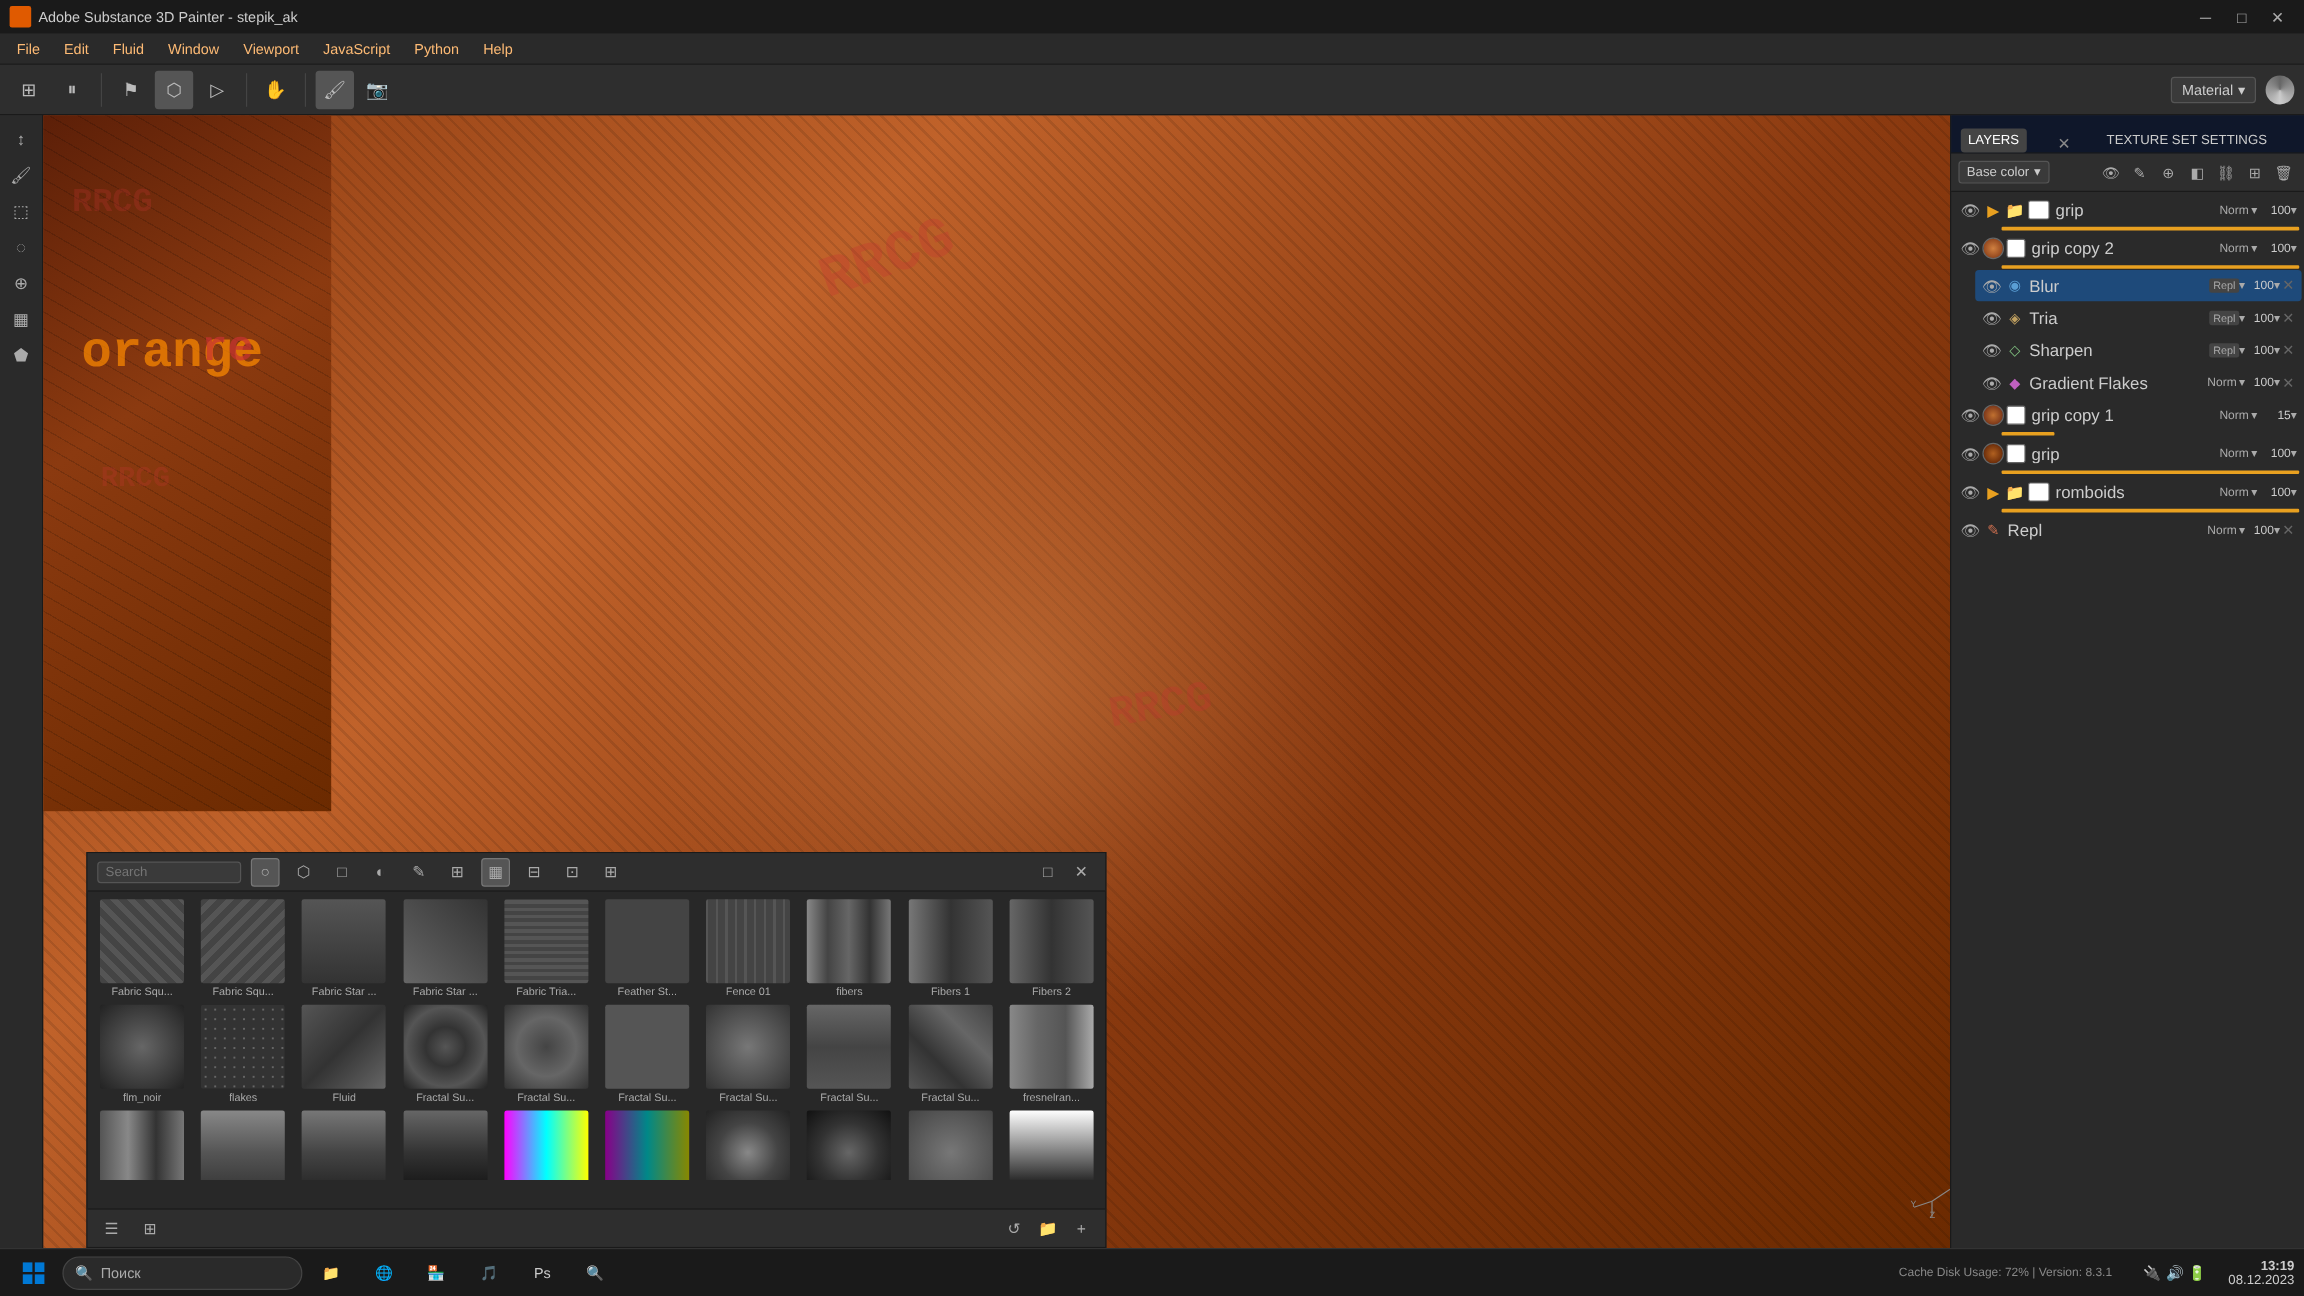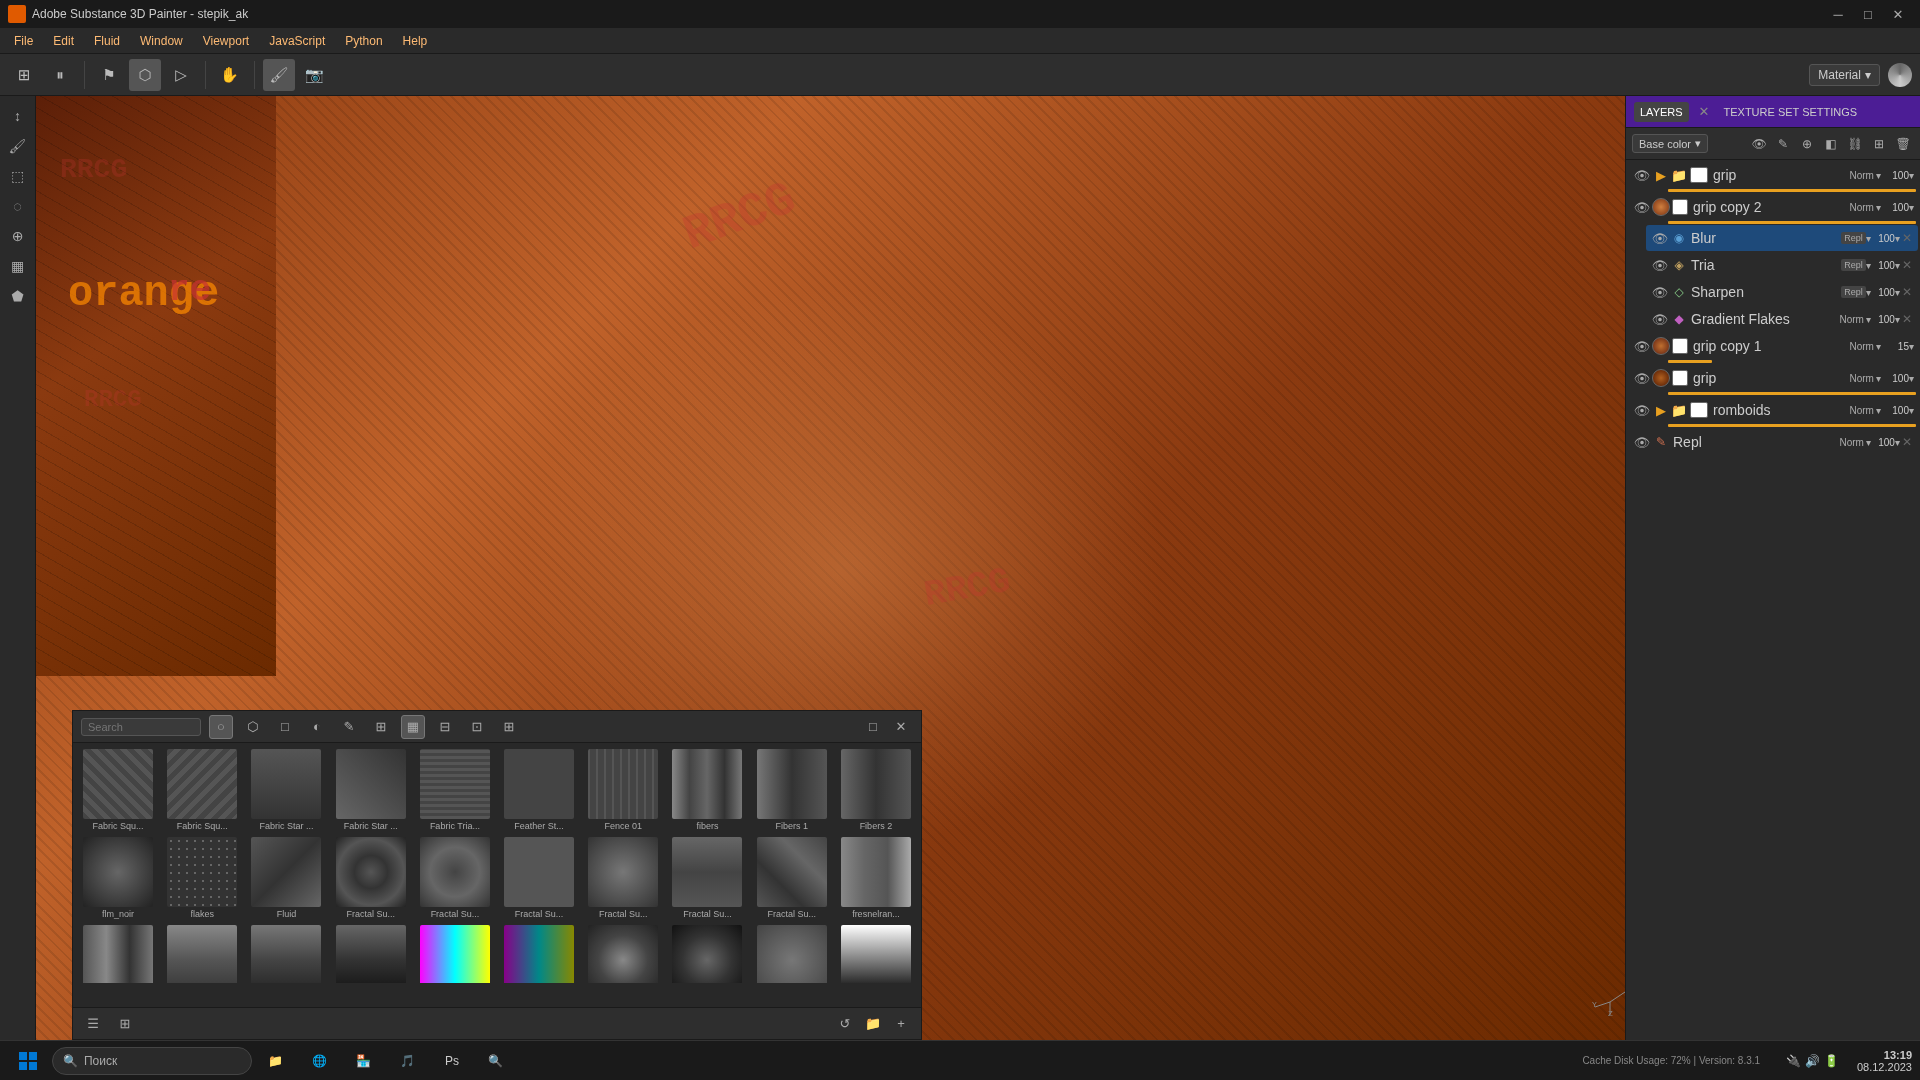--- a/index.html
+++ b/index.html
@@ -53,21 +53,21 @@
     #filter-name-box { background: #3a3a3a; border: 1px solid #555; border-radius: 3px; padding: 4px 8px; margin: 6px 8px; display: flex; align-items: center; justify-content: space-between; }
     .filter-name { font-size: 12px; color: #ddd; }
     .blur-intensity-row { display: flex; align-items: center; gap: 6px; margin: 4px 0; }
     .blur-slider-track { flex: 1; height: 4px; background: #555; border-radius: 2px; position: relative; }
     .blur-slider-fill { height: 100%; background: #5a8f3c; border-radius: 2px; }
     .blur-knob { width: 16px; height: 16px; background: radial-gradient(circle at 40% 35%, #5fba2e, #2d6010); border-radius: 50%; border: 2px solid #8fd44a; position: absolute; top: -6px; cursor: pointer; box-shadow: 0 0 4px rgba(100,200,50,0.5); }
     .restore-btn { background: #3a3a3a; border: 1px solid #555; border-radius: 3px; padding: 4px 10px; font-size: 11px; color: #ccc; cursor: pointer; margin: 6px auto; display: block; }
 
     
     #layers-panel { width: 295px; background: #2a2a2a; border-left: 1px solid #1a1a1a; position: absolute; top: 0; right: 0; height: 100%; }
-    #layers-header { height: 32px; background: #4c1d95; display: flex; align-items: center; padding: 0 8px; gap: 8px; border-bottom: 1px solid #1a1a1a; }
+    #layers-header { height: 32px; background: #0f172a; display: flex; align-items: flex-end; padding: 0 8px; gap: 24px; border-bottom: 1px solid #1a1a1a; }
     .panel-tab { font-size: 11px; color: #ccc; cursor: pointer; padding: 4px 6px; border-radius: 3px; }
     .panel-tab.active { background: #444; color: #fff; }
     .panel-tab-close { color: #888; cursor: pointer; font-size: 13px; margin-left: 2px; }
     #layers-toolbar { height: 32px; background: #2e2e2e; display: flex; align-items: center; padding: 0 6px; gap: 2px; border-bottom: 1px solid #1a1a1a; }
     .layers-tool-btn { width: 22px; height: 22px; display: flex; align-items: center; justify-content: center; cursor: pointer; border-radius: 2px; color: #aaa; font-size: 12px; }
     #base-color-dropdown { background: #3a3a3a; border: 1px solid #555; border-radius: 3px; padding: 2px 6px; color: #ccc; font-size: 11px; cursor: pointer; display: flex; align-items: center; gap: 4px; }
     #layers-list { overflow-y: auto; padding: 2px; }
     .layer-item { display: flex; align-items: center; padding: 3px 4px; border-radius: 3px; margin-bottom: 1px; position: relative; }
     .layer-item.selected { background: #1e4a7a; }
     .layer-vis { width: 20px; height: 20px; display: flex; align-items: center; justify-content: center; color: #aaa; cursor: pointer; font-size: 13px; }

